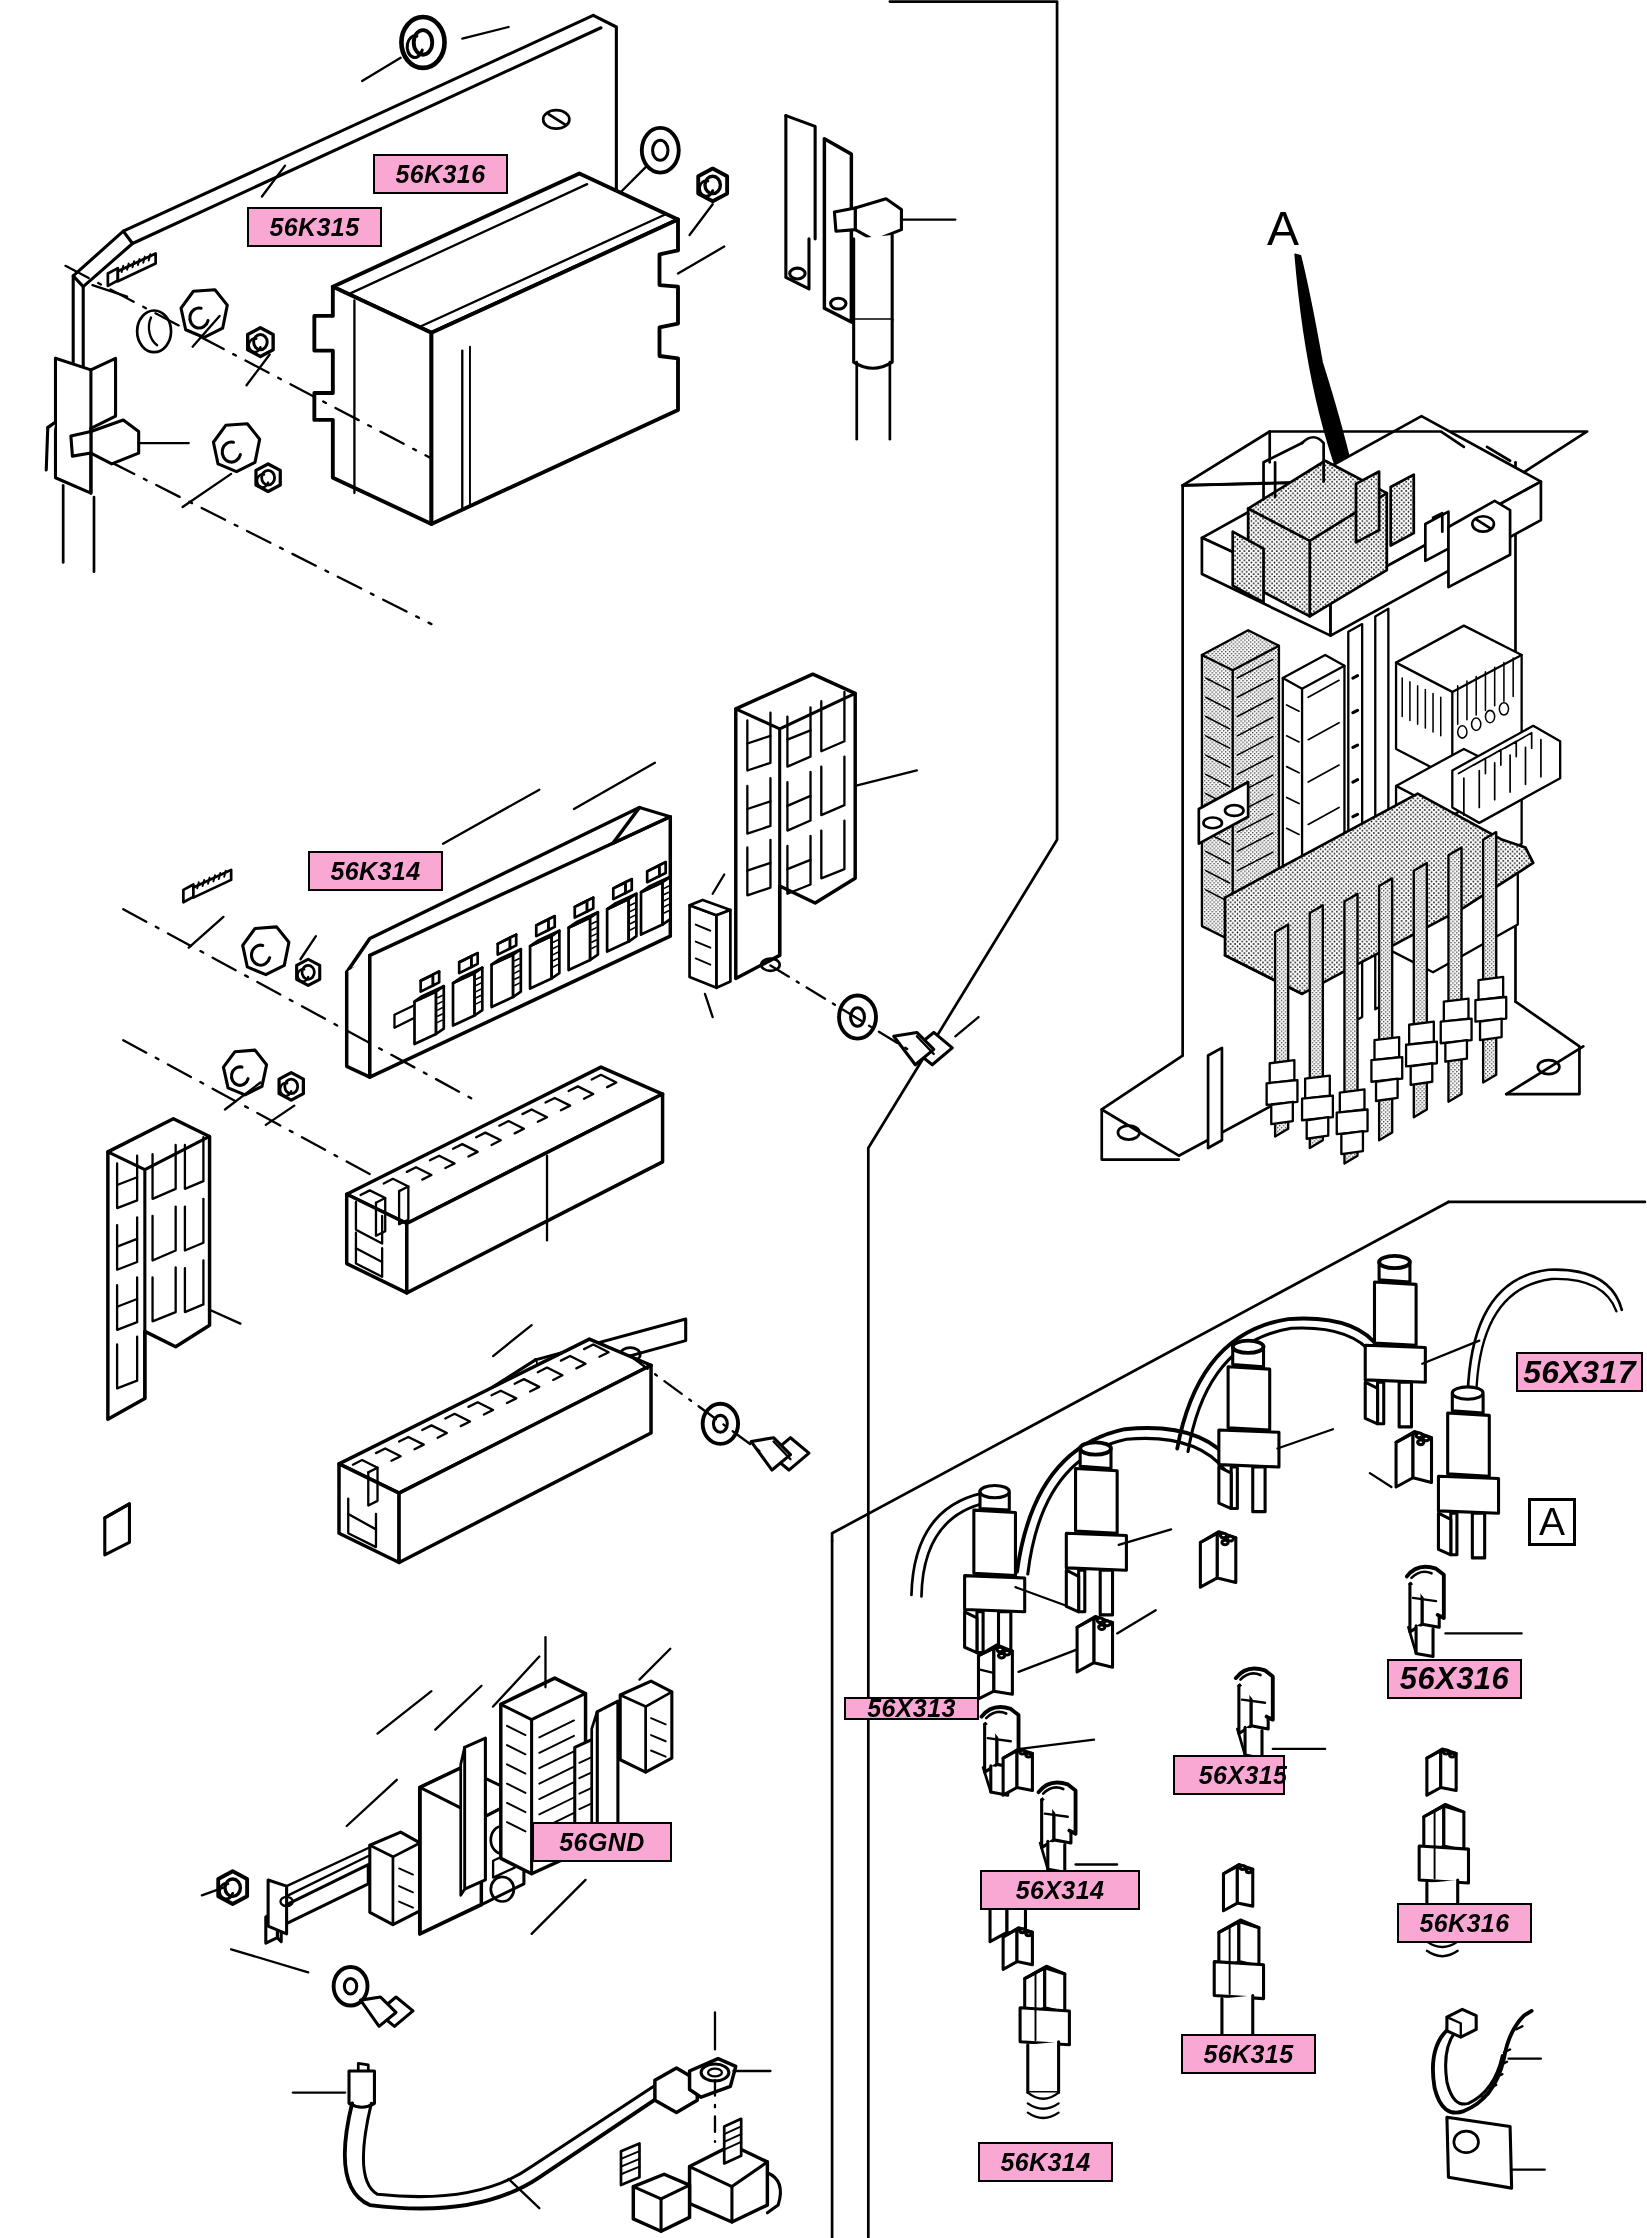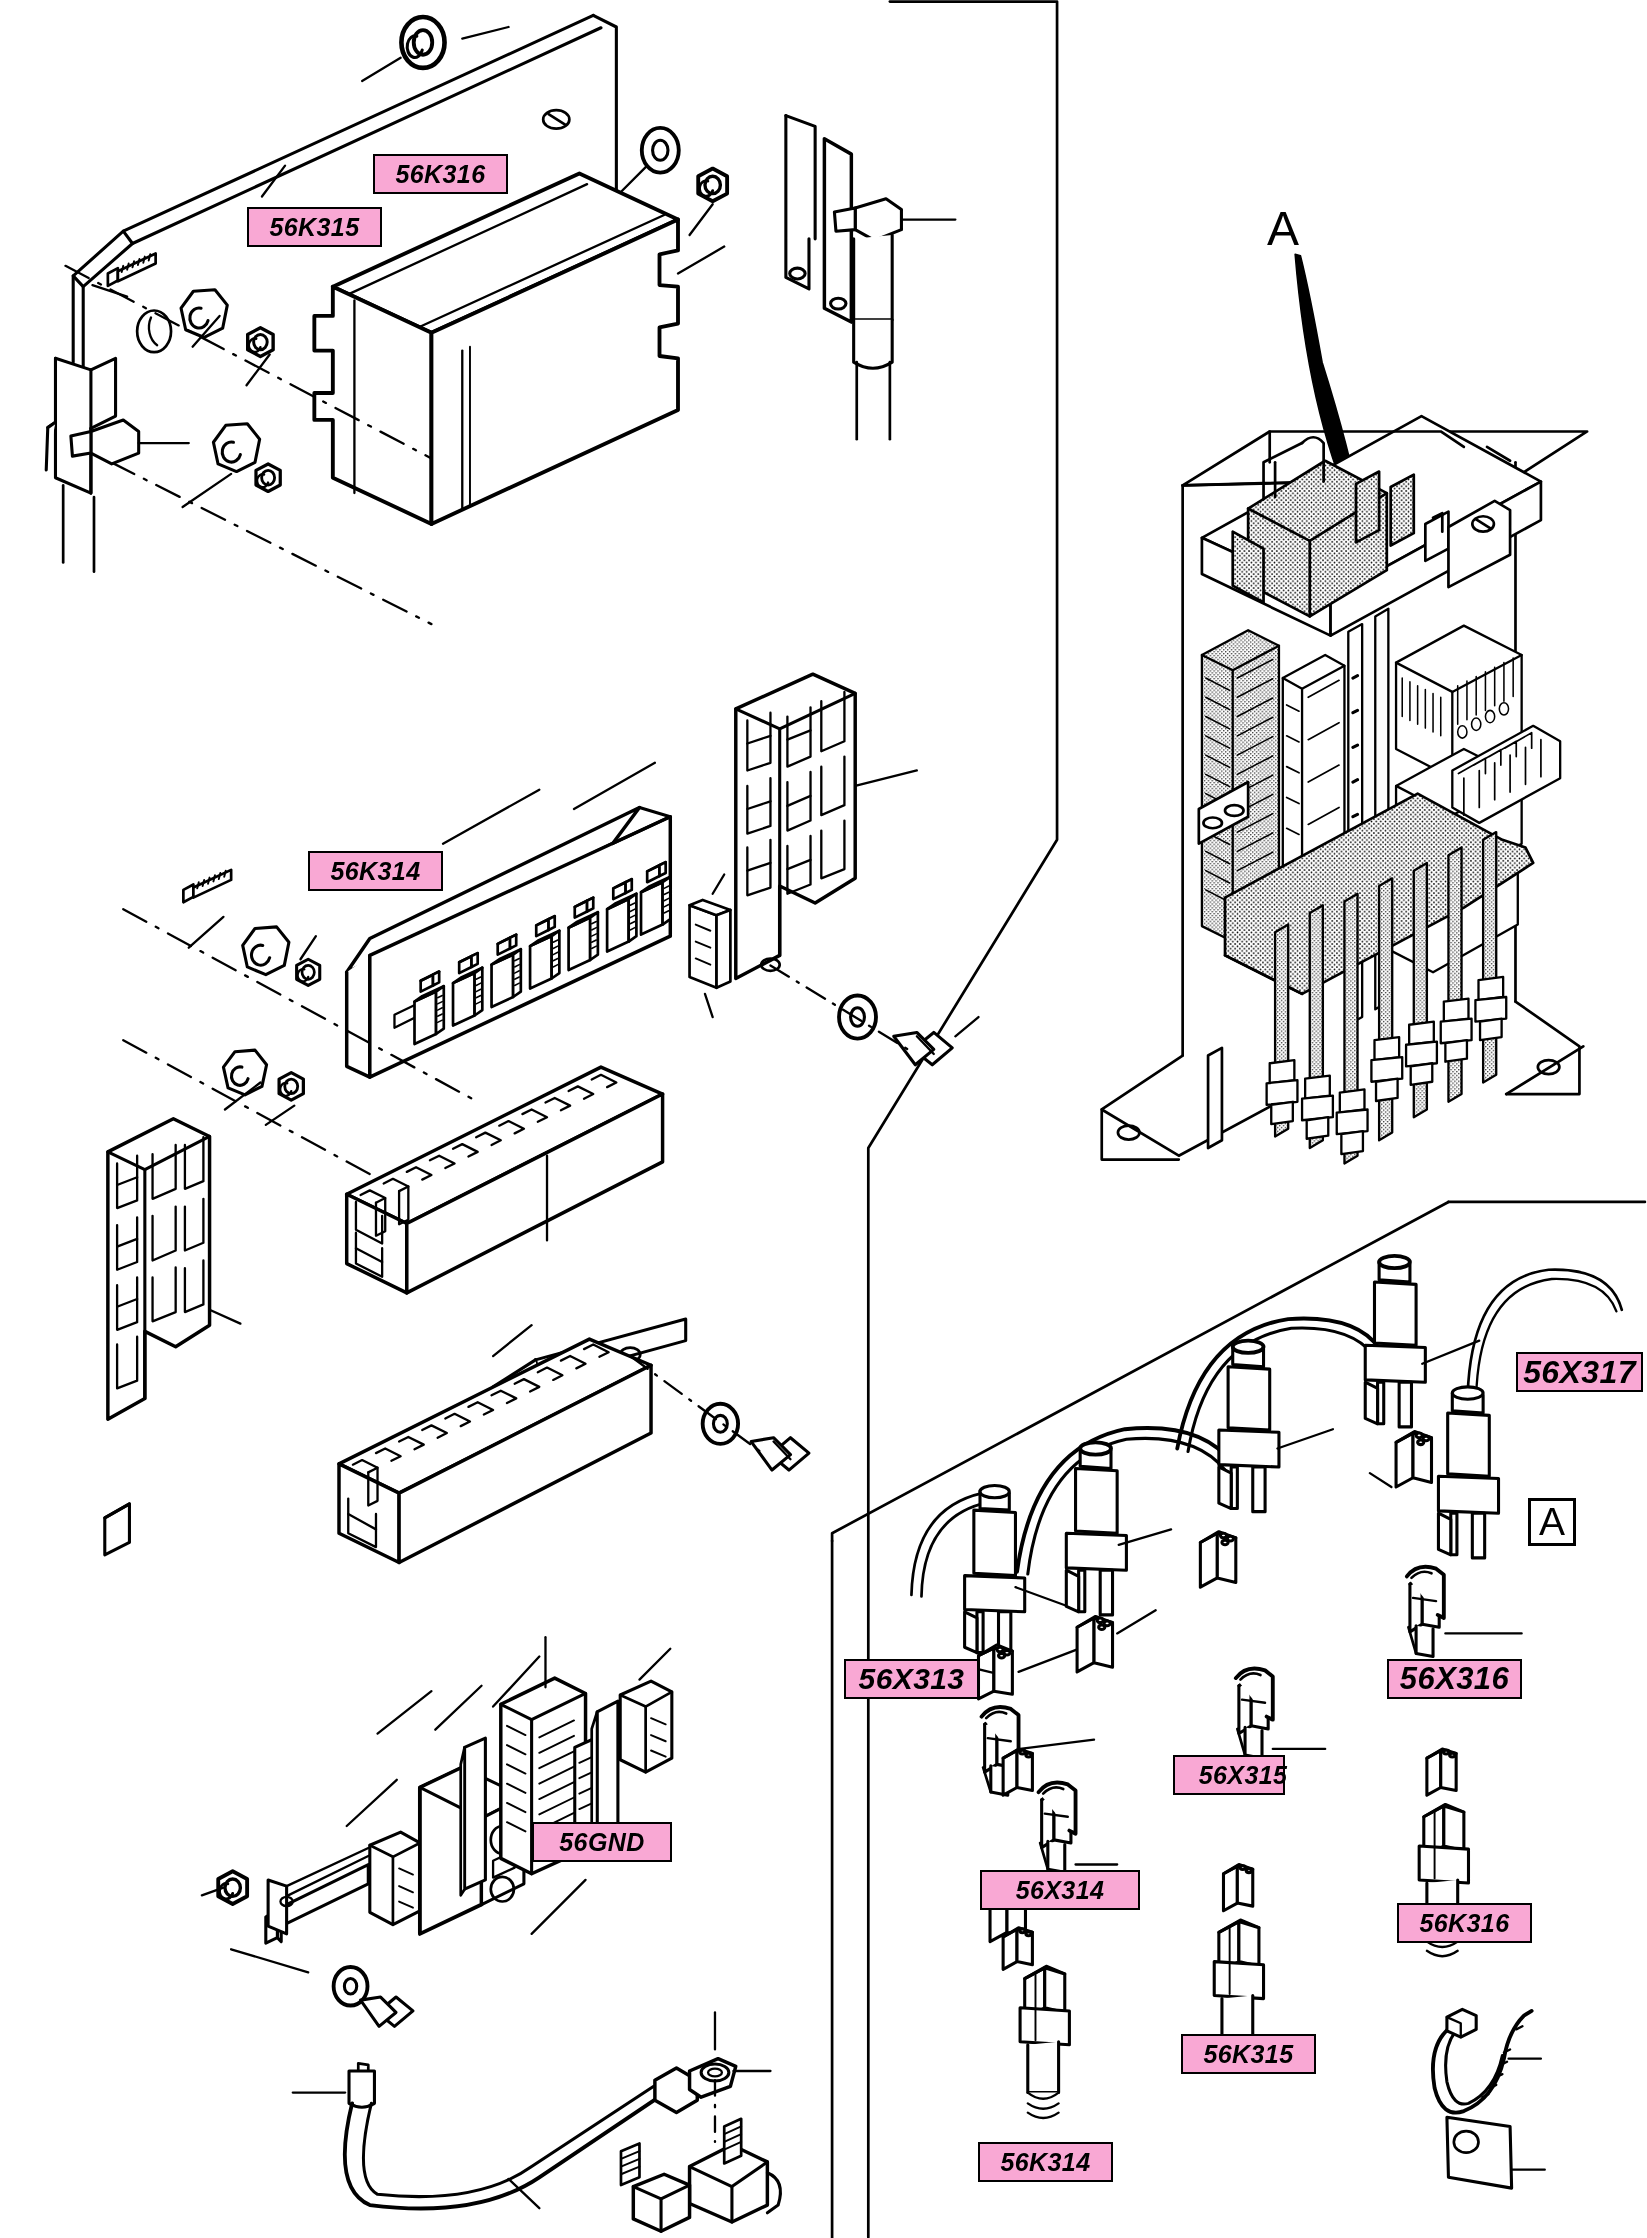--- a/index.html
+++ b/index.html
@@ -1021,21 +1021,21 @@
 </svg>
 
 <div class="callout" style="left:373px;top:154px;width:135px;height:40px;font-size:25px;">56K316</div>
 
 <div class="callout" style="left:247px;top:207px;width:135px;height:40px;font-size:25px;">56K315</div>
 
 <div class="callout" style="left:308px;top:851px;width:135px;height:40px;font-size:25px;">56K314</div>
 
 <div class="callout" style="left:532px;top:1822px;width:140px;height:40px;font-size:25px;">56GND</div>
 
-<div class="callout" style="left:844px;top:1659px;width:135px;height:40px;font-size:30px;">56X313</div>
+<div class="callout" style="left:844px;top:1697px;width:135px;height:23px;font-size:25px;">56X313</div>
 
 <div class="callout" style="left:980px;top:1870px;width:160px;height:40px;font-size:25px;">56X314</div>
 
 <div class="callout" style="left:1173px;top:1755px;width:112px;height:40px;font-size:25px;padding-left:28px;">56X315</div>
 
 <div class="callout" style="left:1387px;top:1659px;width:135px;height:40px;font-size:31px;">56X316</div>
 
 <div class="callout" style="left:1516px;top:1352px;width:127px;height:40px;font-size:32px;">56X317</div>
 
 <div class="callout" style="left:978px;top:2142px;width:135px;height:40px;font-size:25px;">56K314</div>

